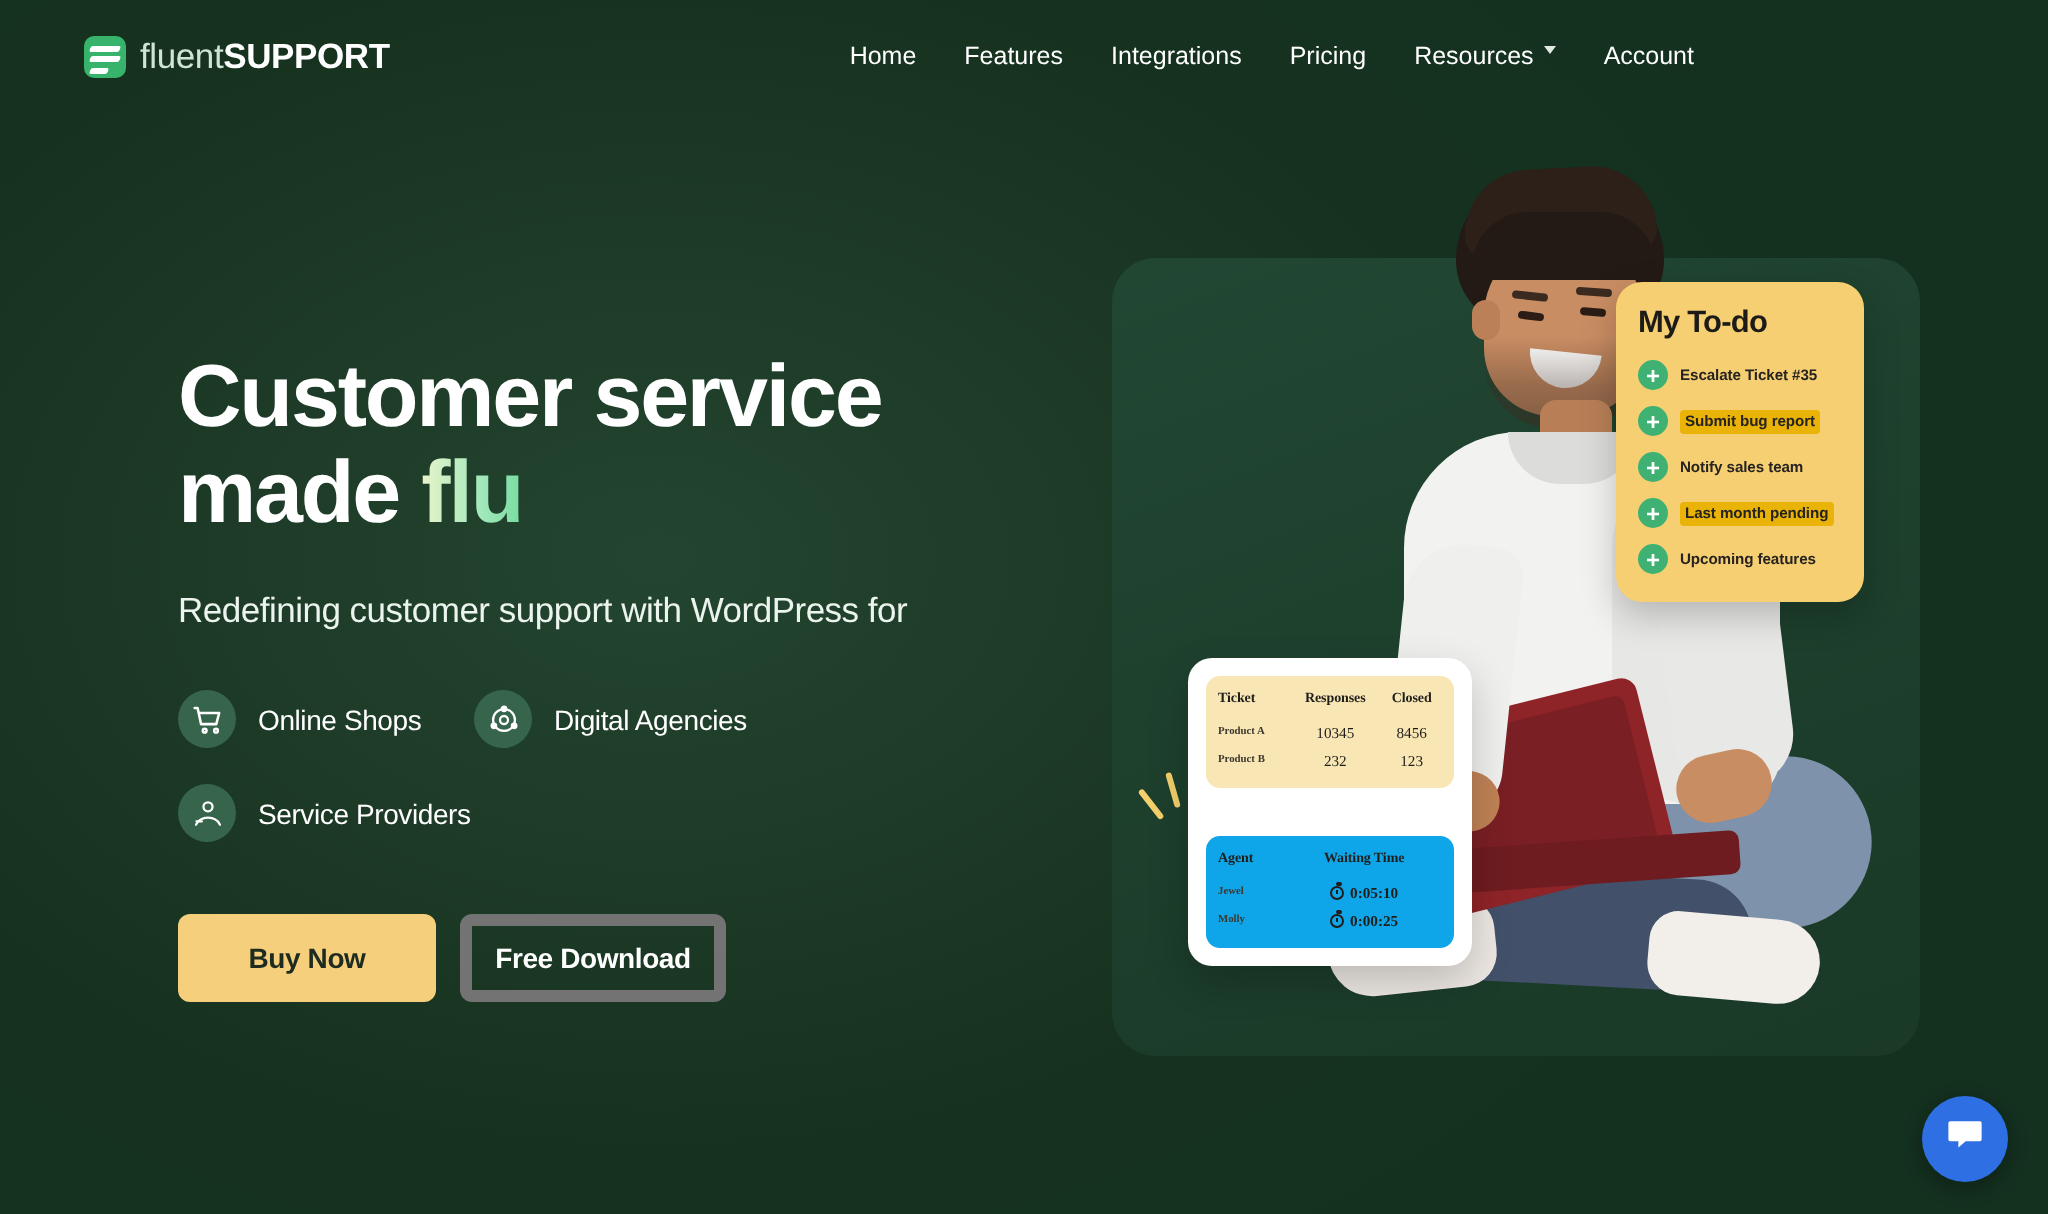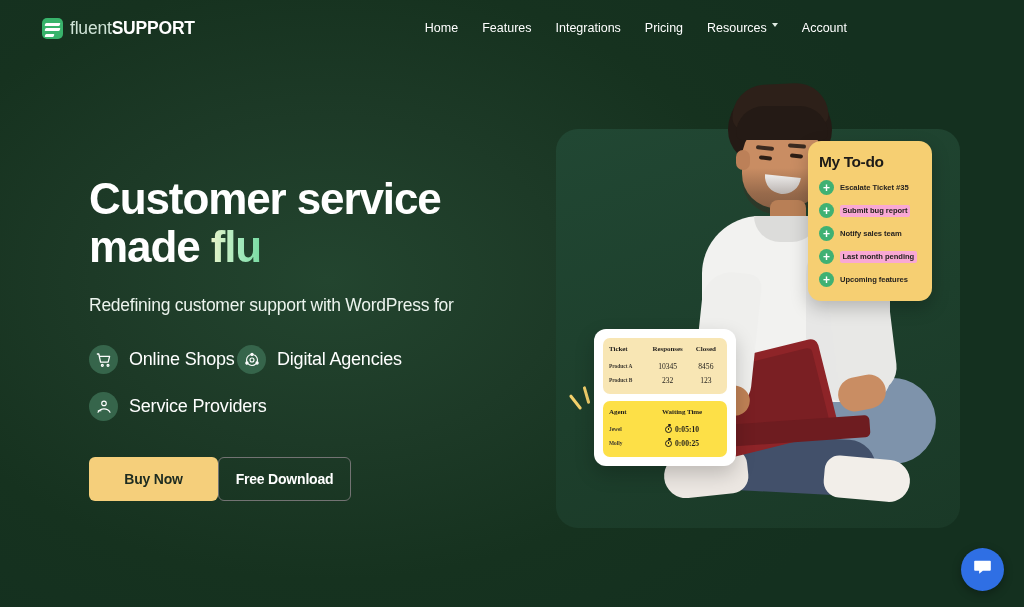--- a/index.html
+++ b/index.html
@@ -69,31 +69,31 @@
     margin-top:28px; display:grid; grid-template-columns:148px auto;
     row-gap:18px; column-gap:0px;
   }
   .aud-item{ display:flex; align-items:center; gap:11px; }
   .aud-icon{
     width:29px;height:29px;border-radius:50%;
     background:#36654b; display:flex;align-items:center;justify-content:center;
     flex:none;
   }
   .aud-icon svg{ display:block; }
-  .aud-label{ color:#ffffff; font-size:18px; font-weight:500; letter-spacing:-.2px; white-space:nowrap; }
-
-  #cta-row{ margin-top:36px; display:flex; }
+  .aud-label{ color:#ffffff; font-size:14px; font-weight:500; letter-spacing:-.2px; white-space:nowrap; }
+
+  #cta-row{ margin-top:36px; display:flex; gap:12px; }
   #buy-now-btn{
     background:#f5cf7b; color:#1d2b20; font-size:14px; font-weight:700;
     border:none; border-radius:6px; width:129px; height:44px; cursor:pointer;
     font-family:inherit; letter-spacing:-.2px;
   }
   #free-download-btn{
     background:transparent; color:#ffffff; font-size:14px; font-weight:700;
-    border:1px solid #737373; border-radius:6px; width:133px; height:44px;
+    border:6px solid #737373; border-radius:6px; width:133px; height:44px;
     cursor:pointer; font-family:inherit; letter-spacing:-.2px;
   }
 
   
   #hero-right{ position:absolute; left:556px; top:129px; width:404px; height:399px; }
   #visual-backdrop{
     position:absolute; inset:0; border-radius:22px;
     background:linear-gradient(160deg,#214733 0%,#1d3f2c 55%,#1a3927 100%);
   }
 
@@ -143,30 +143,30 @@
   }
   #todo-title{ font-size:15.5px; font-weight:700; color:#1d1b18; letter-spacing:-.4px; margin-bottom:9px; }
   .todo-item{ display:flex; align-items:center; gap:6px; margin-bottom:8px; }
   .todo-item:last-child{ margin-bottom:0; }
   .todo-plus{
     width:15px;height:15px;border-radius:50%;background:#3fb173;
     display:flex;align-items:center;justify-content:center;flex:none;
     color:#fff; font-size:12px; font-weight:700; line-height:1;
   }
   .todo-text{ font-size:7.6px; font-weight:600; color:#262320; letter-spacing:-.05px; white-space:nowrap; }
-  .todo-text.hl{ background:#f9a8d4; padding:1.5px 2.5px; border-radius:2px; }
+  .todo-text.hl{ background:#eab308; padding:1.5px 2.5px; border-radius:2px; }
 
   
   #stats-card{
     position:absolute; left:38px; top:200px; width:142px; padding:9px;
     background:#ffffff; border-radius:12px; box-shadow:0 8px 20px rgba(0,0,0,.2);
     z-index:7;
   }
   .stats-block{ background:#f8e6b4; border-radius:7px; padding:7px 6px; }
-  #agent-block{ background:#fde047; margin-top:7px; }
+  #agent-block{ background:#0ea5e9; margin-top:24px; }
   table{ border-collapse:collapse; width:100%;font-family:Liberation Serif, serif; }
   th{ font-size:7px; font-weight:700; color:#201e1b; padding:0 0 6px 0; letter-spacing:-.05px; }
   td{ font-size:7.6px; color:#201e1b; padding:2.5px 0; text-align:center; }
   td.name{ font-size:5.4px; font-weight:700; text-align:left; color:#3c382f; }
   th.lead{ text-align:left; }
   .wt{ display:flex; align-items:center; justify-content:center; gap:3px; font-size:7.6px; font-weight:700; }
   .clock{ width:7px;height:7px;border:1.1px solid #201e1b; border-radius:50%; position:relative; flex:none; }
   .clock::before{ content:""; position:absolute; left:2.4px; top:1.4px; width:1px; height:2.4px; background:#201e1b; }
   .clock::after{ content:""; position:absolute; left:2.2px; top:-2.2px; width:2.4px; height:1.4px; background:#201e1b; border-radius:1px; }
 

